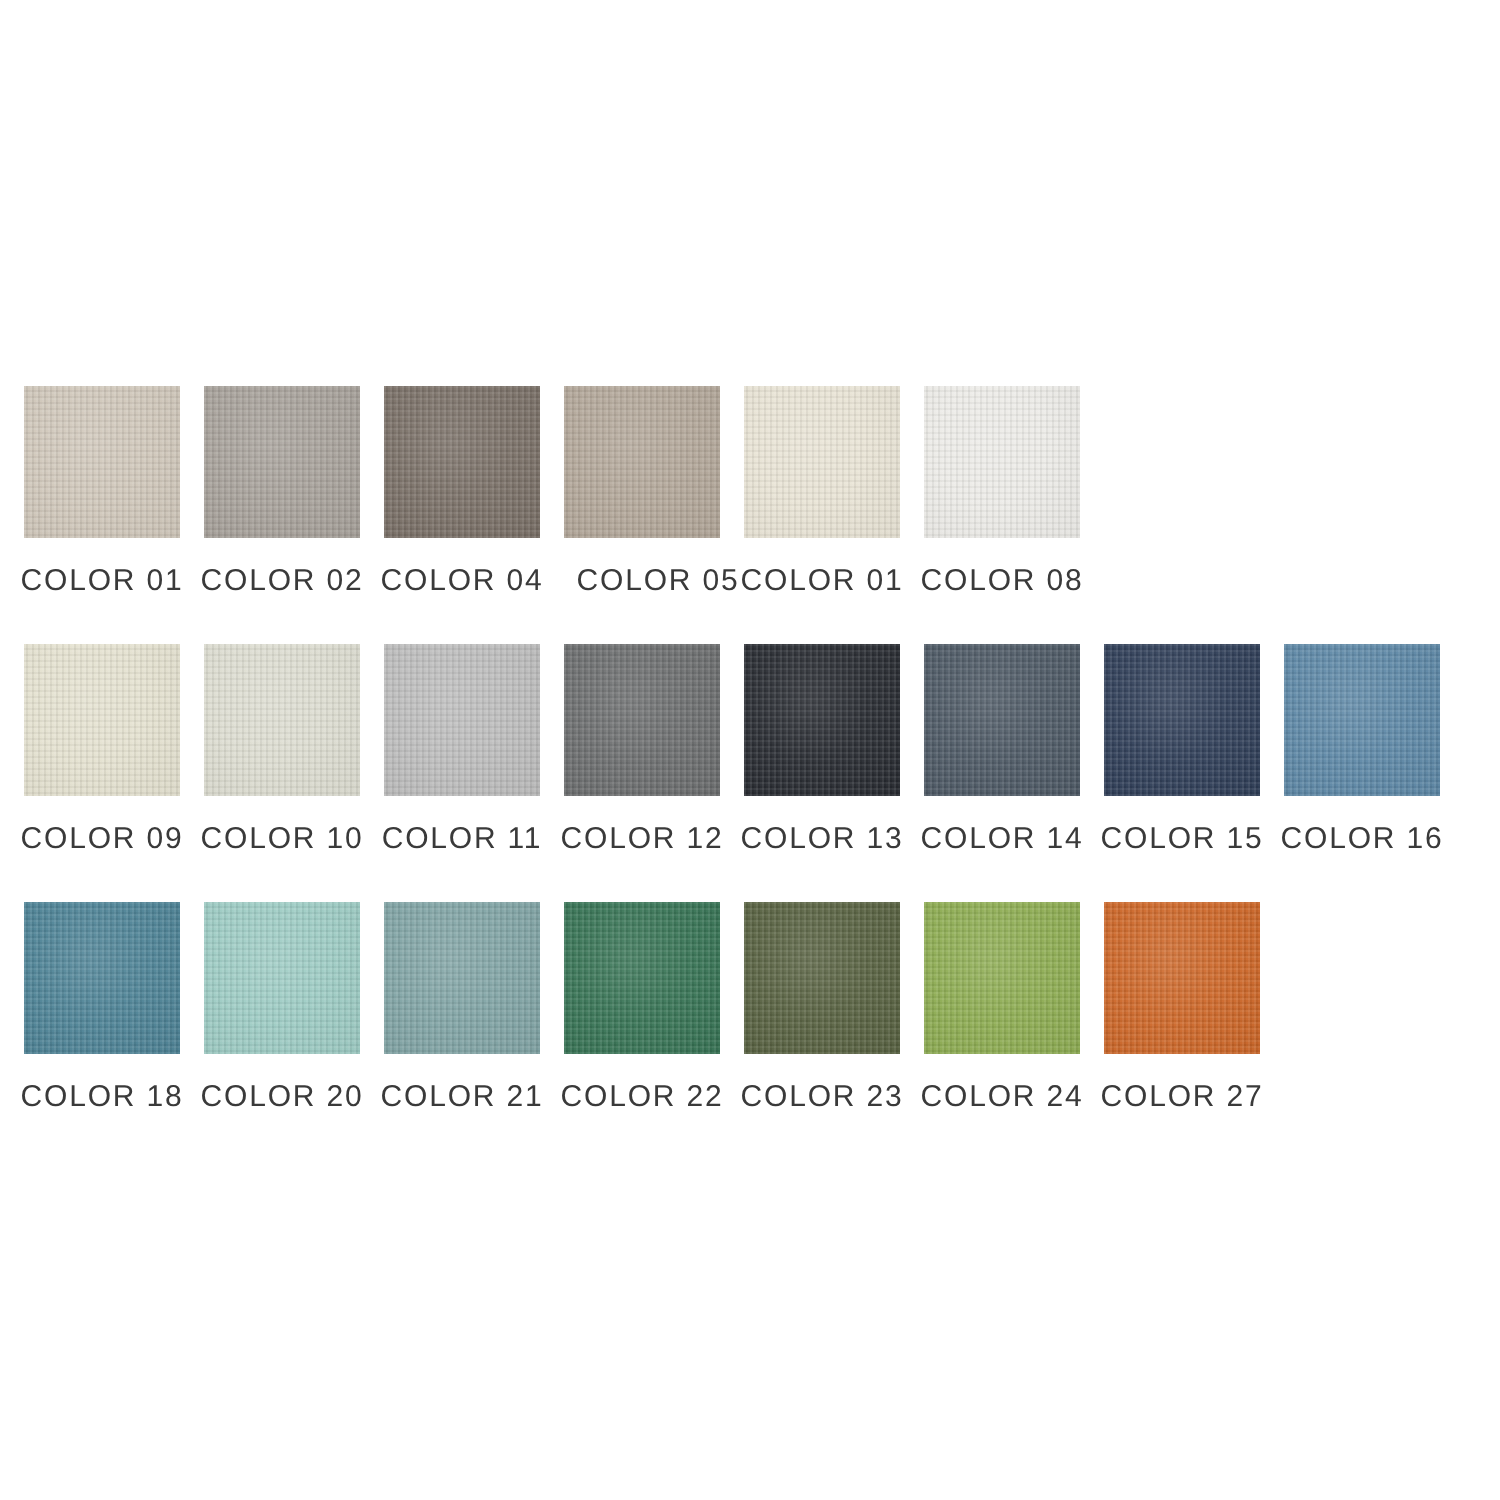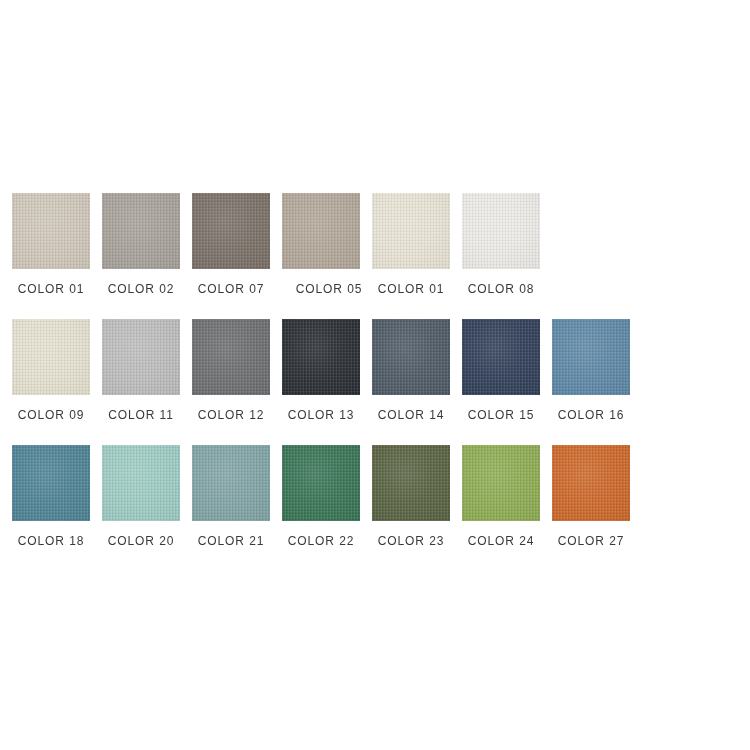--- a/index.html
+++ b/index.html
@@ -79,21 +79,21 @@
     background:
       radial-gradient(ellipse at 42% 38%,
         rgba(255,255,255,0.10) 0%,
         rgba(255,255,255,0.03) 45%,
         rgba(0,0,0,0.035) 100%);
     pointer-events: none;
   }
 
   .swatch-label {
     margin-top: 14px;
-    font-size: 12px;
+    font-size: 15px;
     letter-spacing: 0.9px;
     color: #3a3a3a;
     font-family: "Liberation Sans", sans-serif;
     white-space: nowrap;
     text-align: center;
     line-height: 1;
   }
 </style>
 </head>
 <body>
@@ -104,39 +104,43 @@
       <div class="swatch-cell">
         <div class="swatch-chip" style="background-color: rgb(207, 198, 185);"></div>
         <div class="swatch-label" style="color: rgb(58, 58, 58);">COLOR 01</div>
       </div>
       <div class="swatch-cell">
         <div class="swatch-chip" style="background-color: rgb(166, 160, 153);"></div>
         <div class="swatch-label" style="color: rgb(58, 58, 58);">COLOR 02</div>
       </div>
       <div class="swatch-cell">
         <div class="swatch-chip" style="background-color: rgb(120, 110, 101);"></div>
-        <div class="swatch-label" style="color: rgb(58, 58, 58);">COLOR 07</div>
+        <div class="swatch-label" style="color: rgb(58, 58, 58);">COLOR 04</div>
       </div>
       <div class="swatch-cell">
         <div class="swatch-chip" style="background-color: rgb(178, 166, 152);"></div>
         <div class="swatch-label" style="color: rgb(58, 58, 58); padding-left: 16px;">COLOR 05</div>
       </div>
       <div class="swatch-cell">
         <div class="swatch-chip" style="background-color: rgb(232, 227, 212);"></div>
         <div class="swatch-label" style="color: rgb(58, 58, 58);">COLOR 01</div>
       </div>
       <div class="swatch-cell">
         <div class="swatch-chip" style="background-color: rgb(236, 235, 231);"></div>
         <div class="swatch-label" style="color: rgb(58, 58, 58);">COLOR 08</div>
       </div>
     </div>
     <div class="swatch-row">
       <div class="swatch-cell">
         <div class="swatch-chip" style="background-color: rgb(228, 225, 207);"></div>
         <div class="swatch-label" style="color: rgb(58, 58, 58);">COLOR 09</div>
+      </div>
+      <div class="swatch-cell">
+        <div class="swatch-chip" style="background-color: rgb(220, 220, 208);"></div>
+        <div class="swatch-label" style="color: rgb(58, 58, 58);">COLOR 10</div>
       </div>
       <div class="swatch-cell">
         <div class="swatch-chip" style="background-color: rgb(188, 188, 188);"></div>
         <div class="swatch-label" style="color: rgb(58, 58, 58);">COLOR 11</div>
       </div>
       <div class="swatch-cell">
         <div class="swatch-chip" style="background-color: rgb(106, 108, 109);"></div>
         <div class="swatch-label" style="color: rgb(58, 58, 58);">COLOR 12</div>
       </div>
       <div class="swatch-cell">

